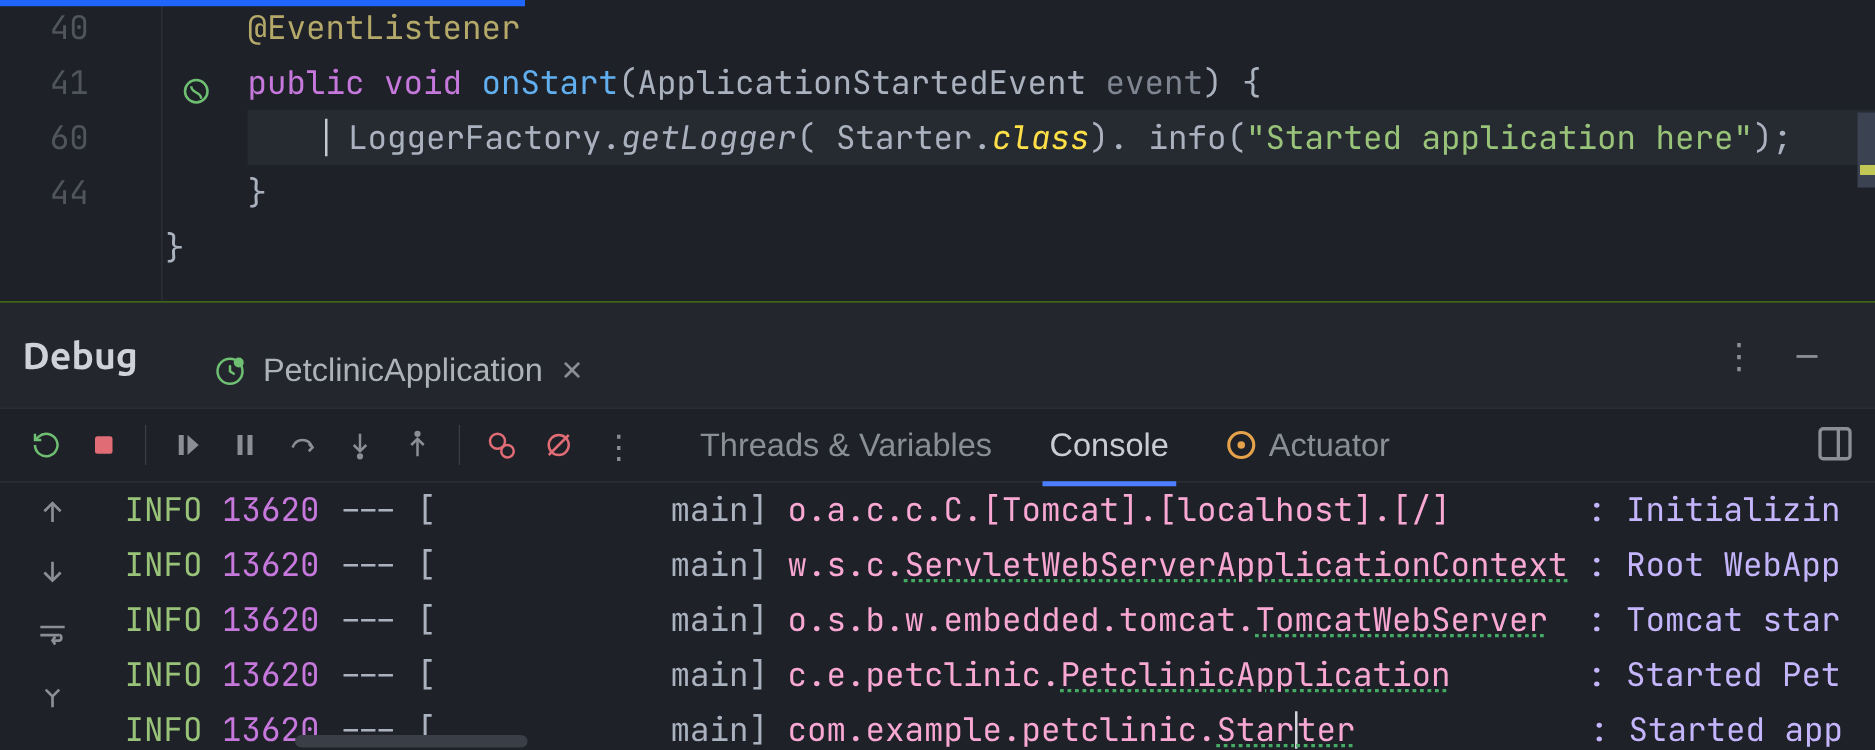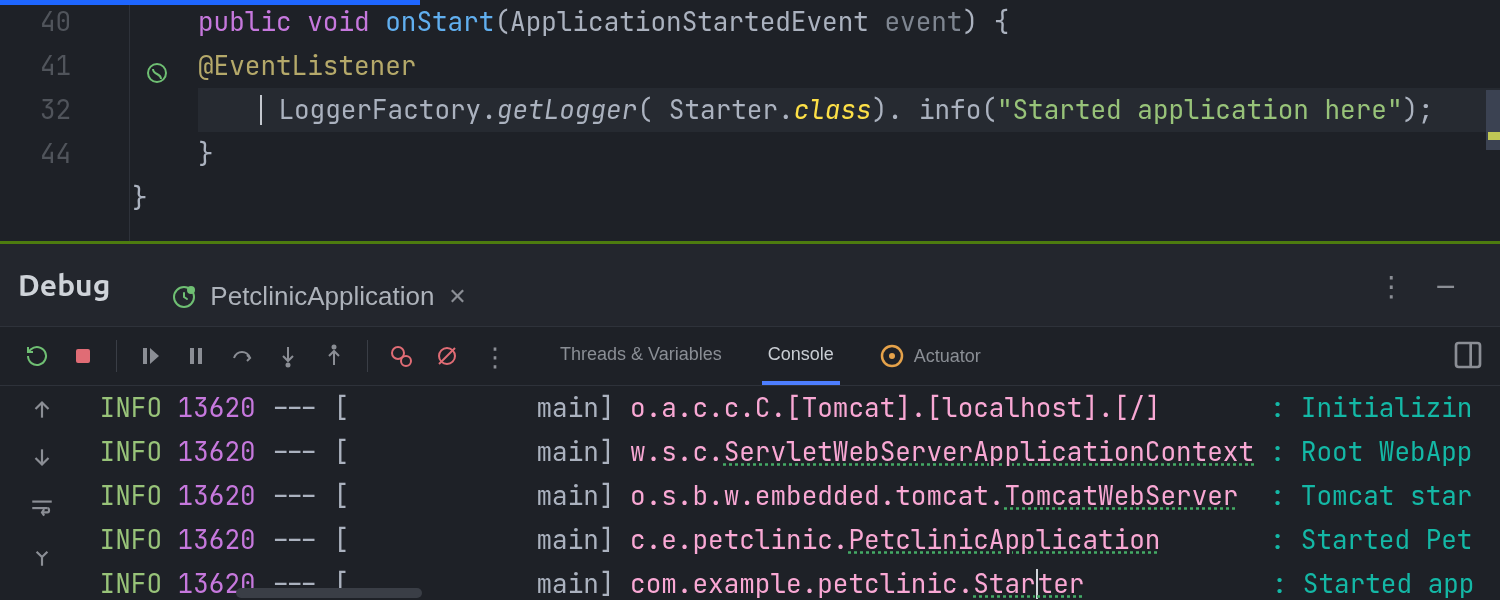--- a/index.html
+++ b/index.html
@@ -24,79 +24,79 @@
   .tok-def    { color:#abb2bf;padding-left:16px; }
   .tok-method { color:#61afef; }
   .tok-type   { color:#abb2bf; }
   .tok-param  { color:#7f8691; }
   .tok-brace  { color:#abb2bf; }
   .tok-call   { font-style:italic; color:#abb2bf; }
   .tok-field  { color:#fde047; font-style:italic; }
   .tok-str    { color:#98c379; }
   
   
-  .panel-hdr { height:85px; background:#23262d; display:flex; align-items:center; padding:0 28px 0 18px; border-top:3px solid #4d7c0f; }
+  .panel-hdr { height:85px; background:#23262d; display:flex; align-items:center; padding:0 28px 0 18px; border-top:1px solid #4d7c0f; }
   .panel-title { font-family:Ubuntu,'Segoe UI',Arial,sans-serif; font-size:30px; font-weight:700; color:#cfd3d9; }
   .tabs { margin-left:40px; display:flex; height:100%; align-items:flex-end; }
   .tab { display:flex; align-items:center; gap:14px; padding:14px 22px; font-family:'Segoe UI',Arial,sans-serif; font-size:26px; color:#adb2ba; position:relative; }
   .tab.active::after{ content:""; position:absolute; left:0; right:0; bottom:-37px; height:5px; background:#4d7eff; }
   .tab .runico { width:24px; height:24px; position:relative; }
   .runico svg { width:24px; height:24px; }
   .tab .close { font-size:22px; color:#8b8e95; }
   .hdr-spacer { flex:1; }
   .hdr-icon   { color:#8b8e95; font-size:28px; padding:0 18px; }
   .more-dots  { letter-spacing:-4px; }
 
   
   .toolbar { height:60px; background:#1e2127; display:flex; align-items:center; padding-left:14px; border-top:1px solid #2e323a; border-bottom:1px solid #2e323a; position:relative; }
   .tb-btn { width:46px; height:46px; display:flex; align-items:center; justify-content:center; color:#8b8e95; }
   .tb-btn svg { width:24px; height:24px; stroke-width:2; }
   .tb-sep { width:1px; height:32px; background:#3a3e46; margin:0 10px; }
-  .tb-tabs { display:flex; gap:46px; margin-left:44px; font-family:"Segoe UI",Arial,sans-serif; font-size:18px; color:#8a8e95; }
+  .tb-tabs { display:flex; gap:46px; margin-left:44px; font-family:"Segoe UI",Arial,sans-serif; font-size:26px; color:#8a8e95; }
   .tb-tab.active { color:#c9cdd3; position:relative;text-align:right; }
   .tb-tab.active::after { content:""; position:absolute; bottom:-17px; left:-6px; right:-6px; height:4px; background:#4d7eff; }
   .tb-tab.icon-lead { display:flex; align-items:center; gap:10px; }
   .layout-icon{ position:absolute; right:16px; top:12px; color:#8b8e95; }
   .layout-icon svg{ width:32px;height:32px; }
 
   
   .console-wrap { display:flex; height:214px; }
   .console-gutter { width:84px; display:flex; flex-direction:column; align-items:center; padding-top:10px; gap:18px; color:#8b8e95; }
   .console-gutter .gbtn svg{ width:26px;height:26px; }
   .console { flex:1; font-size:26px; line-height:44px; white-space:pre; overflow:hidden; padding-top:0; }
   .c-level { color:#98c379; }
   .c-pid   { color:#c678dd; }
   .c-sep   { color:#abb2bf; }
   .c-thread{ color:#abb2bf; }
   .c-logger{ color:#f9a8d4; }
   .c-logger u{ text-decoration:underline dotted #4a6; }
-  .c-msg   { color:#14b8a6; }
+  .c-msg   { color:#c4b5fd; }
   .text-cursor { display:inline-block; width:2px; height:30px; background:#d1d5db; vertical-align:-6px; }
   .console-scroll { position:absolute; bottom:2px; left:236px; width:186px; height:10px; background:#3a3e46; border-radius:5px; }
 </style>
 </head>
 <body>
 
 <div class="progress-bar"></div>
 
 <div class="editor">
   <div class="editor-scrollbar"></div>
   <div class="editor-indicator"></div>
   <div class="gutter" id="gutter">
       <div class="line gno">40</div>
       <div class="line gno">41<span class="ico"><svg width="24" height="24" viewBox="0 0 24 24">
             <circle cx="12" cy="12" r="9" fill="none" stroke="#6fbf73" stroke-width="2"></circle>
             <path d="M8 8c0 6 8 4 8 10" stroke="#6fbf73" stroke-width="2" fill="none"></path>
           </svg></span></div>
-      <div class="line gno">32</div>
+      <div class="line gno">60</div>
       <div class="line gno">44</div>
     </div>
   <div class="code-area" id="code">
+      <div class="line"><span class="tok-ann">@EventListener</span></div>
       <div class="line"><span class="tok-key">public </span><span class="tok-key">void </span><span class="tok-method">onStart</span><span class="tok-brace">(</span><span class="tok-type">ApplicationStartedEvent </span><span class="tok-param">event</span><span class="tok-brace">) {</span></div>
-      <div class="line"><span class="tok-ann">@EventListener</span></div>
       <div class="line hl-line">    <span class="cursor"></span><span class="tok-def">LoggerFactory</span><span class="tok-brace">.</span><span class="tok-call">getLogger</span><span class="tok-brace">(</span><span class="tok-def">Starter</span><span class="tok-brace">.</span><span class="tok-field">class</span><span class="tok-brace">).</span><span class="tok-def">info</span><span class="tok-brace">(</span><span class="tok-str">"Started application here"</span><span class="tok-brace">);</span></div>
       <div class="line"><span class="tok-brace">}</span></div>
       <div class="line" style="margin-left: -66px;"><span class="tok-brace">}</span></div>
     </div>
 </div>
 
 <div class="panel-hdr">
   <span class="panel-title">Debug</span>
   <div class="tabs">
     <div class="tab active">

